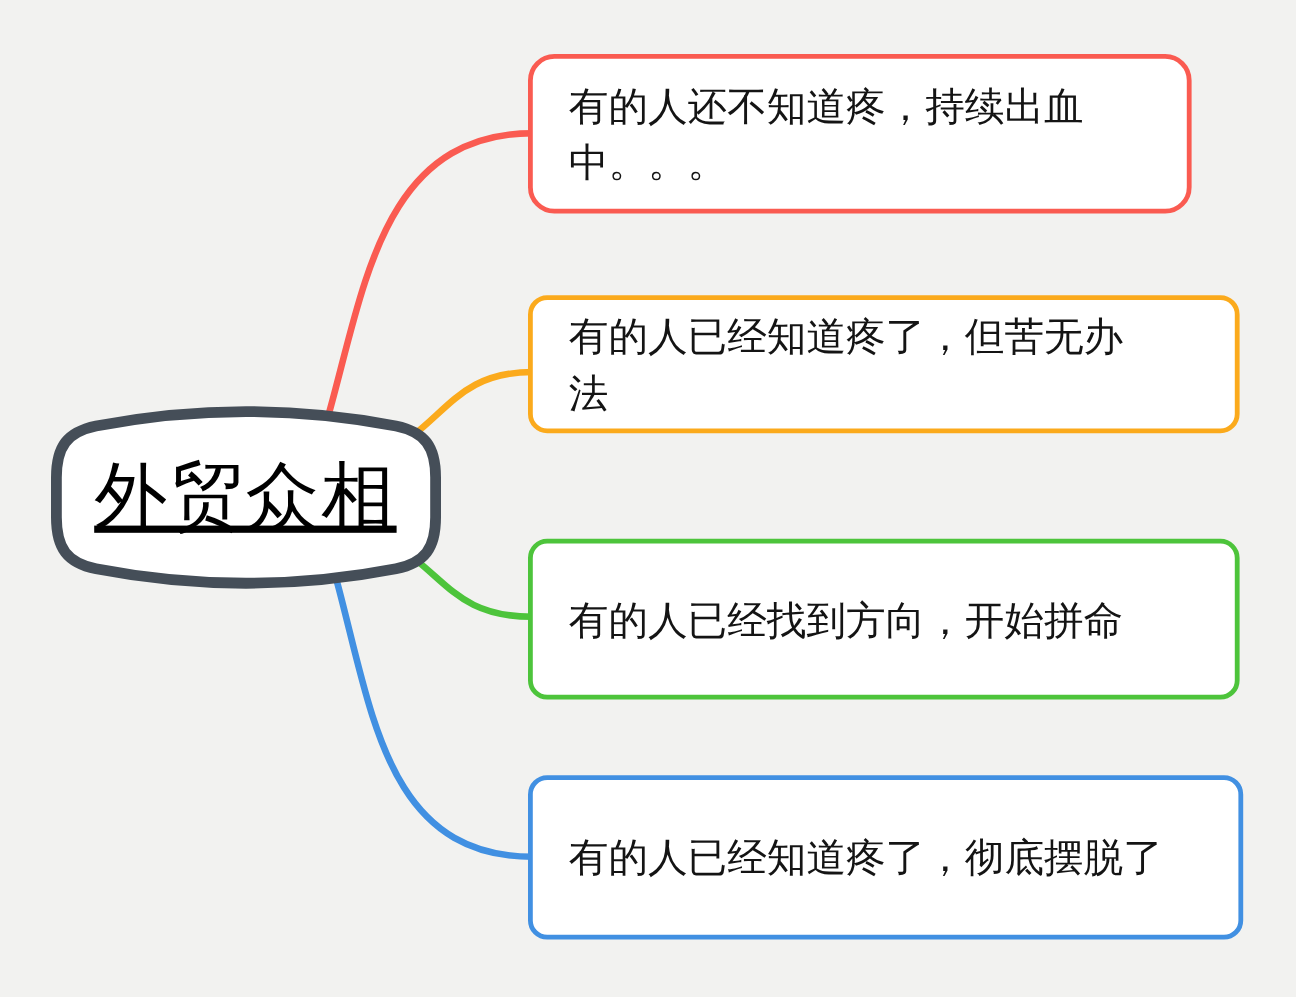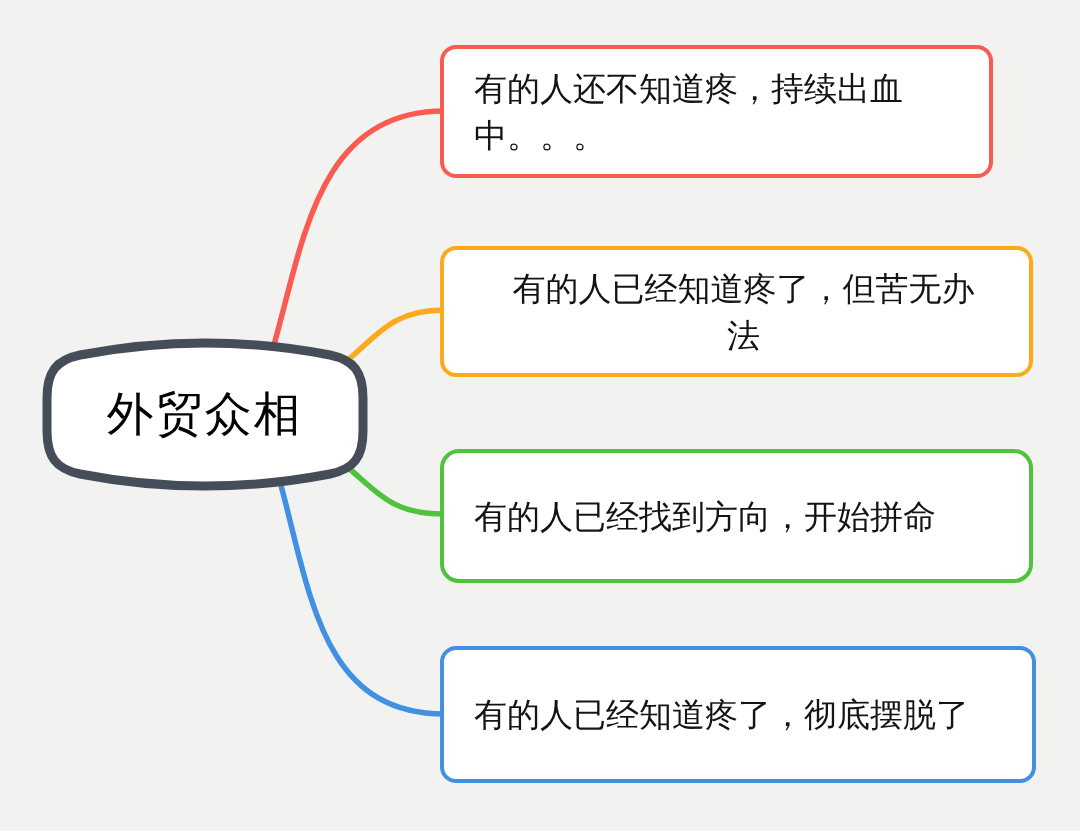--- a/index.html
+++ b/index.html
@@ -32,37 +32,38 @@
     padding-left: 30px;
     padding-right: 16px;
   }
   .topic-line {
     font-size: 33px;
     line-height: 47px;
     color: #141414;
     white-space: nowrap;
   }
   .topic-box.b1 { left: 440px; top: 45px;  width: 553px; height: 133px; }
-  .topic-box.b2 { left: 440px; top: 246px; width: 593px; height: 131px; align-items: center; }
-  .topic-box.b3 { left: 440px; top: 449px; width: 593px; height: 134px; border-radius: 19px; }
+  .topic-box.b2 { left: 440px; top: 246px; width: 593px; height: 115px; }
+  .topic-box.b3 { left: 440px; top: 449px; width: 593px; height: 134px; }
   .topic-box.b4 { left: 440px; top: 646px; width: 596px; height: 137px; }
   .central-label {
     position: absolute;
     left: 42px;
     top: 343px;
     width: 325px;
     height: 142px;
     display: flex;
     align-items: center;
     justify-content: center;
-    font-size: 47px;
+    font-size: 61px;
     font-weight: 500;
     color: #000000;
     letter-spacing: 2px;
     pointer-events: none;
+    text-decoration: underline;
   }
 </style>
 </head>
 <body>
 
 <div class="stage" style="background: rgb(242, 242, 240);">
 
   <svg class="connector-layer" viewBox="0 0 1080 831" xmlns="http://www.w3.org/2000/svg">
 
     <path d="M 272 352 C 303 245, 316 111, 444 111" fill="none" stroke-width="5.5" stroke-linecap="round" stroke="#FA5B51"></path>
@@ -76,21 +77,21 @@
              C 354 360, 363 372, 363 398
              L 363 431
              C 363 457, 354 469, 330 474
              C 247 490, 163 490, 80 474
              C 56 469, 47 457, 47 431
              Z" stroke-width="9" stroke-linejoin="round" stroke="#454E58" fill="#FFFFFF"></path>
   </svg>
 
   <div class="central-label">外贸众相</div>
 
-  <div class="topic-box b1" style="border-color: rgb(250, 91, 81);">
+  <div class="topic-box b1" style="border-color: rgb(250, 91, 81); border-radius: 22px;">
     <div class="topic-line">有的人还不知道疼，持续出血</div>
     <div class="topic-line">中。。。</div>
   </div>
 
   <div class="topic-box b2" style="border-color: rgb(251, 170, 28);">
     <div class="topic-line">有的人已经知道疼了，但苦无办</div>
     <div class="topic-line">法</div>
   </div>
 
   <div class="topic-box b3" style="border-color: rgb(77, 196, 59);">

